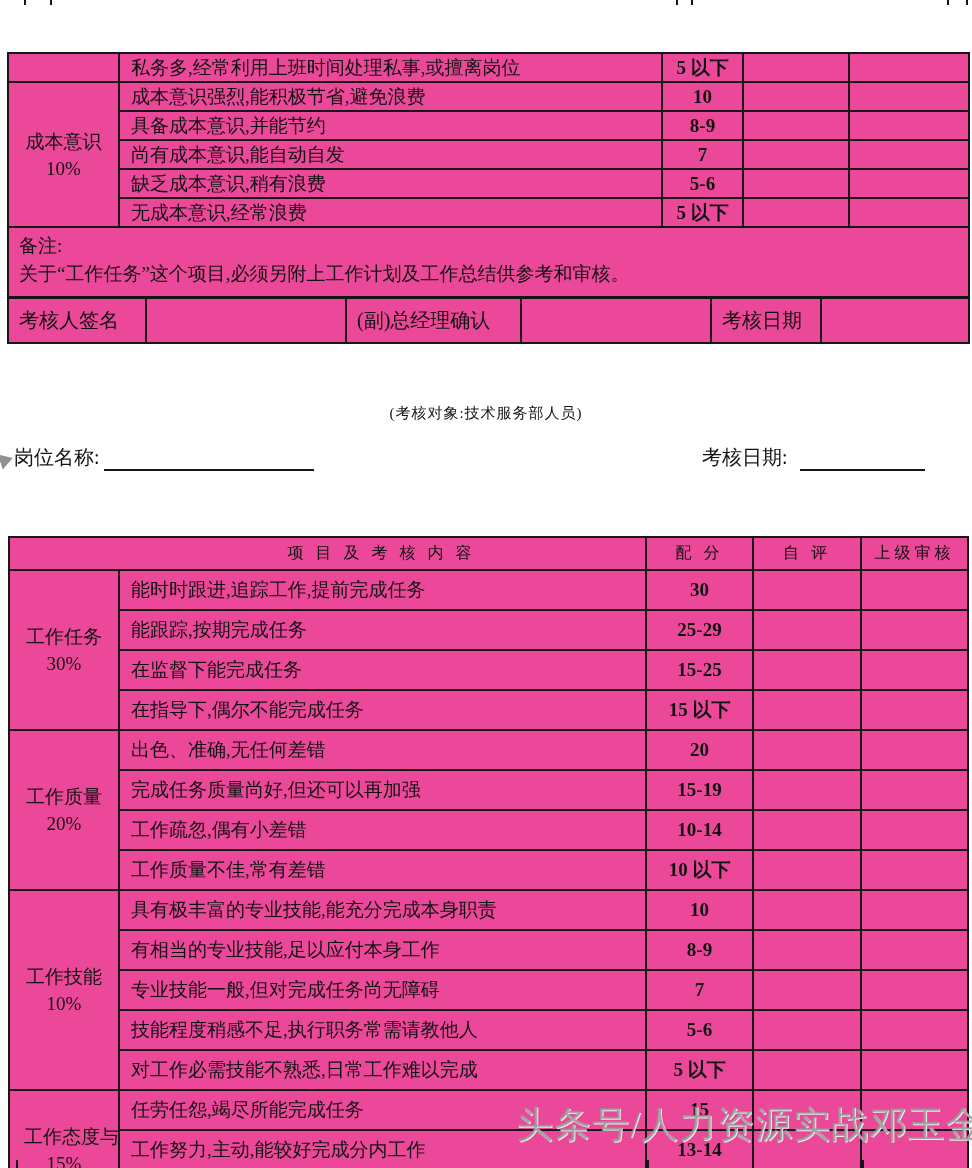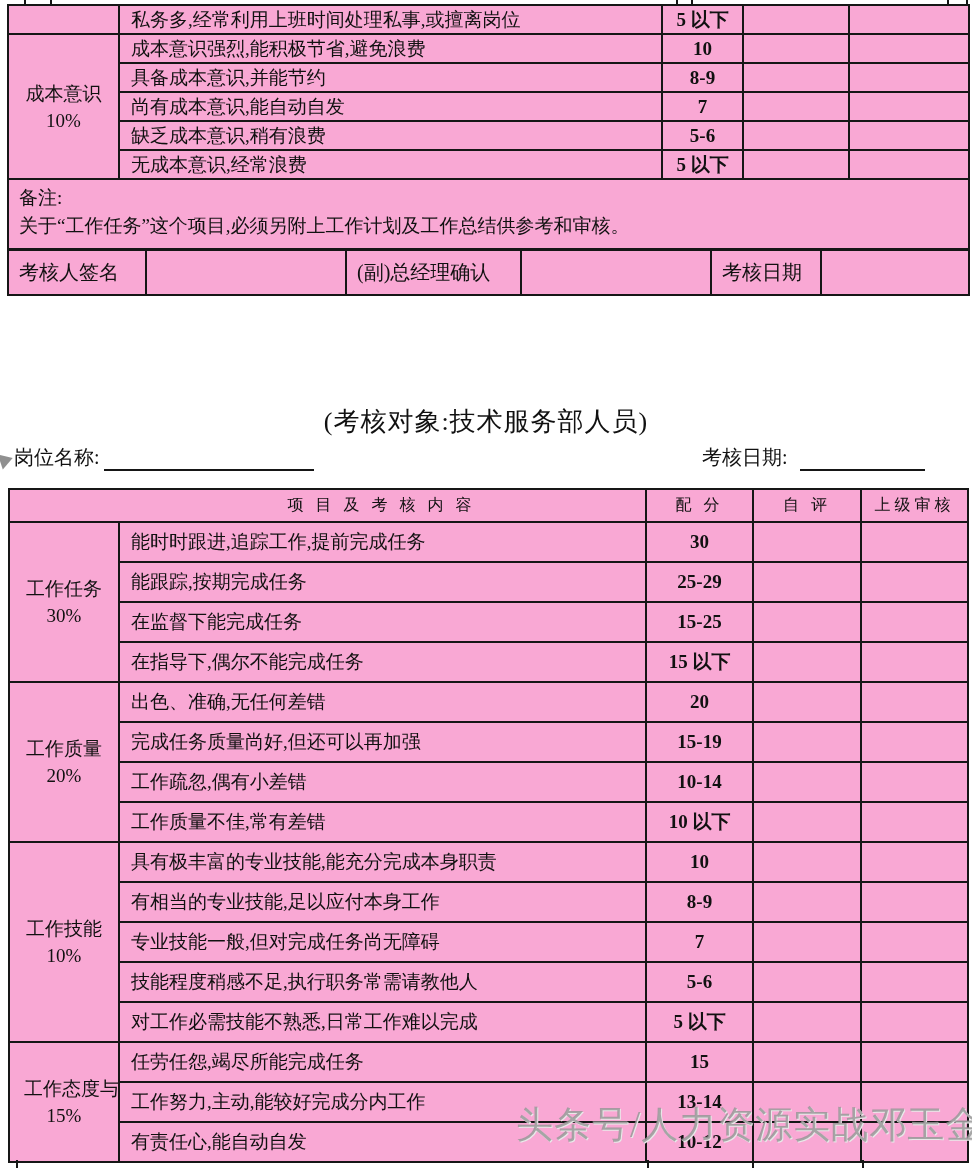--- a/index.html
+++ b/index.html
@@ -5,21 +5,21 @@
   * { margin:0; padding:0; box-sizing:border-box; }
   html,body { background:#ffffff; }
   body {
     width:972px; height:1168px;
     font-family:"Liberation Serif","DejaVu Serif",serif;
     color:#111;
   }
   .page { position:relative; width:972px; height:1168px; background:#fff; overflow:hidden; }
 
   
-  .tbl { border-collapse:collapse; table-layout:fixed; position:absolute; background:#f9a8d4; }
+  .tbl { border-collapse:collapse; table-layout:fixed; position:absolute; background:#ec4899;margin-top:48px; }
   .tbl td, .tbl th { border:2px solid #161616; overflow:hidden; }
 
   .top-table  { left:7px;  top:4px;   width:961px; }
   .top-table td { font-size:19px; white-space:nowrap; }
   .top-table tbody tr { height:29px; }
   .top-table tr.remark-row { height:70px; }
 
   .main-table { left:8px;  top:488px; width:959px; }
   .main-table td { font-size:19px; white-space:nowrap; }
   .main-table thead tr { height:33px; }
@@ -45,21 +45,21 @@
   .sig-label { padding-left:10px; }
 
   
   .form-code { position:absolute; right:16px; top:299px; font-size:17px; letter-spacing:.5px; }
   .title {
     position:absolute; left:0; top:344px; width:100%;
     text-align:center; font-size:35px; font-weight:bold; letter-spacing:2px;
   }
   .subtitle {
     position:absolute; left:0; top:404px; width:100%;
-    text-align:center; font-size:26px; letter-spacing:1px;
+    text-align:center; font-size:15px; letter-spacing:1px;
   }
   .field { position:absolute; top:444px; white-space:nowrap; font-size:20px; }
   .fline { display:inline-block; height:24px; border-bottom:2px solid #161616; vertical-align:bottom; }
   .f-pos  { left:14px; }
   .f-name { left:397px; }
   .f-date { left:702px; }
 
   .watermark {
     position:absolute; left:516px; top:1100px; z-index:5;
     font-size:37px; letter-spacing:1px; white-space:nowrap;

